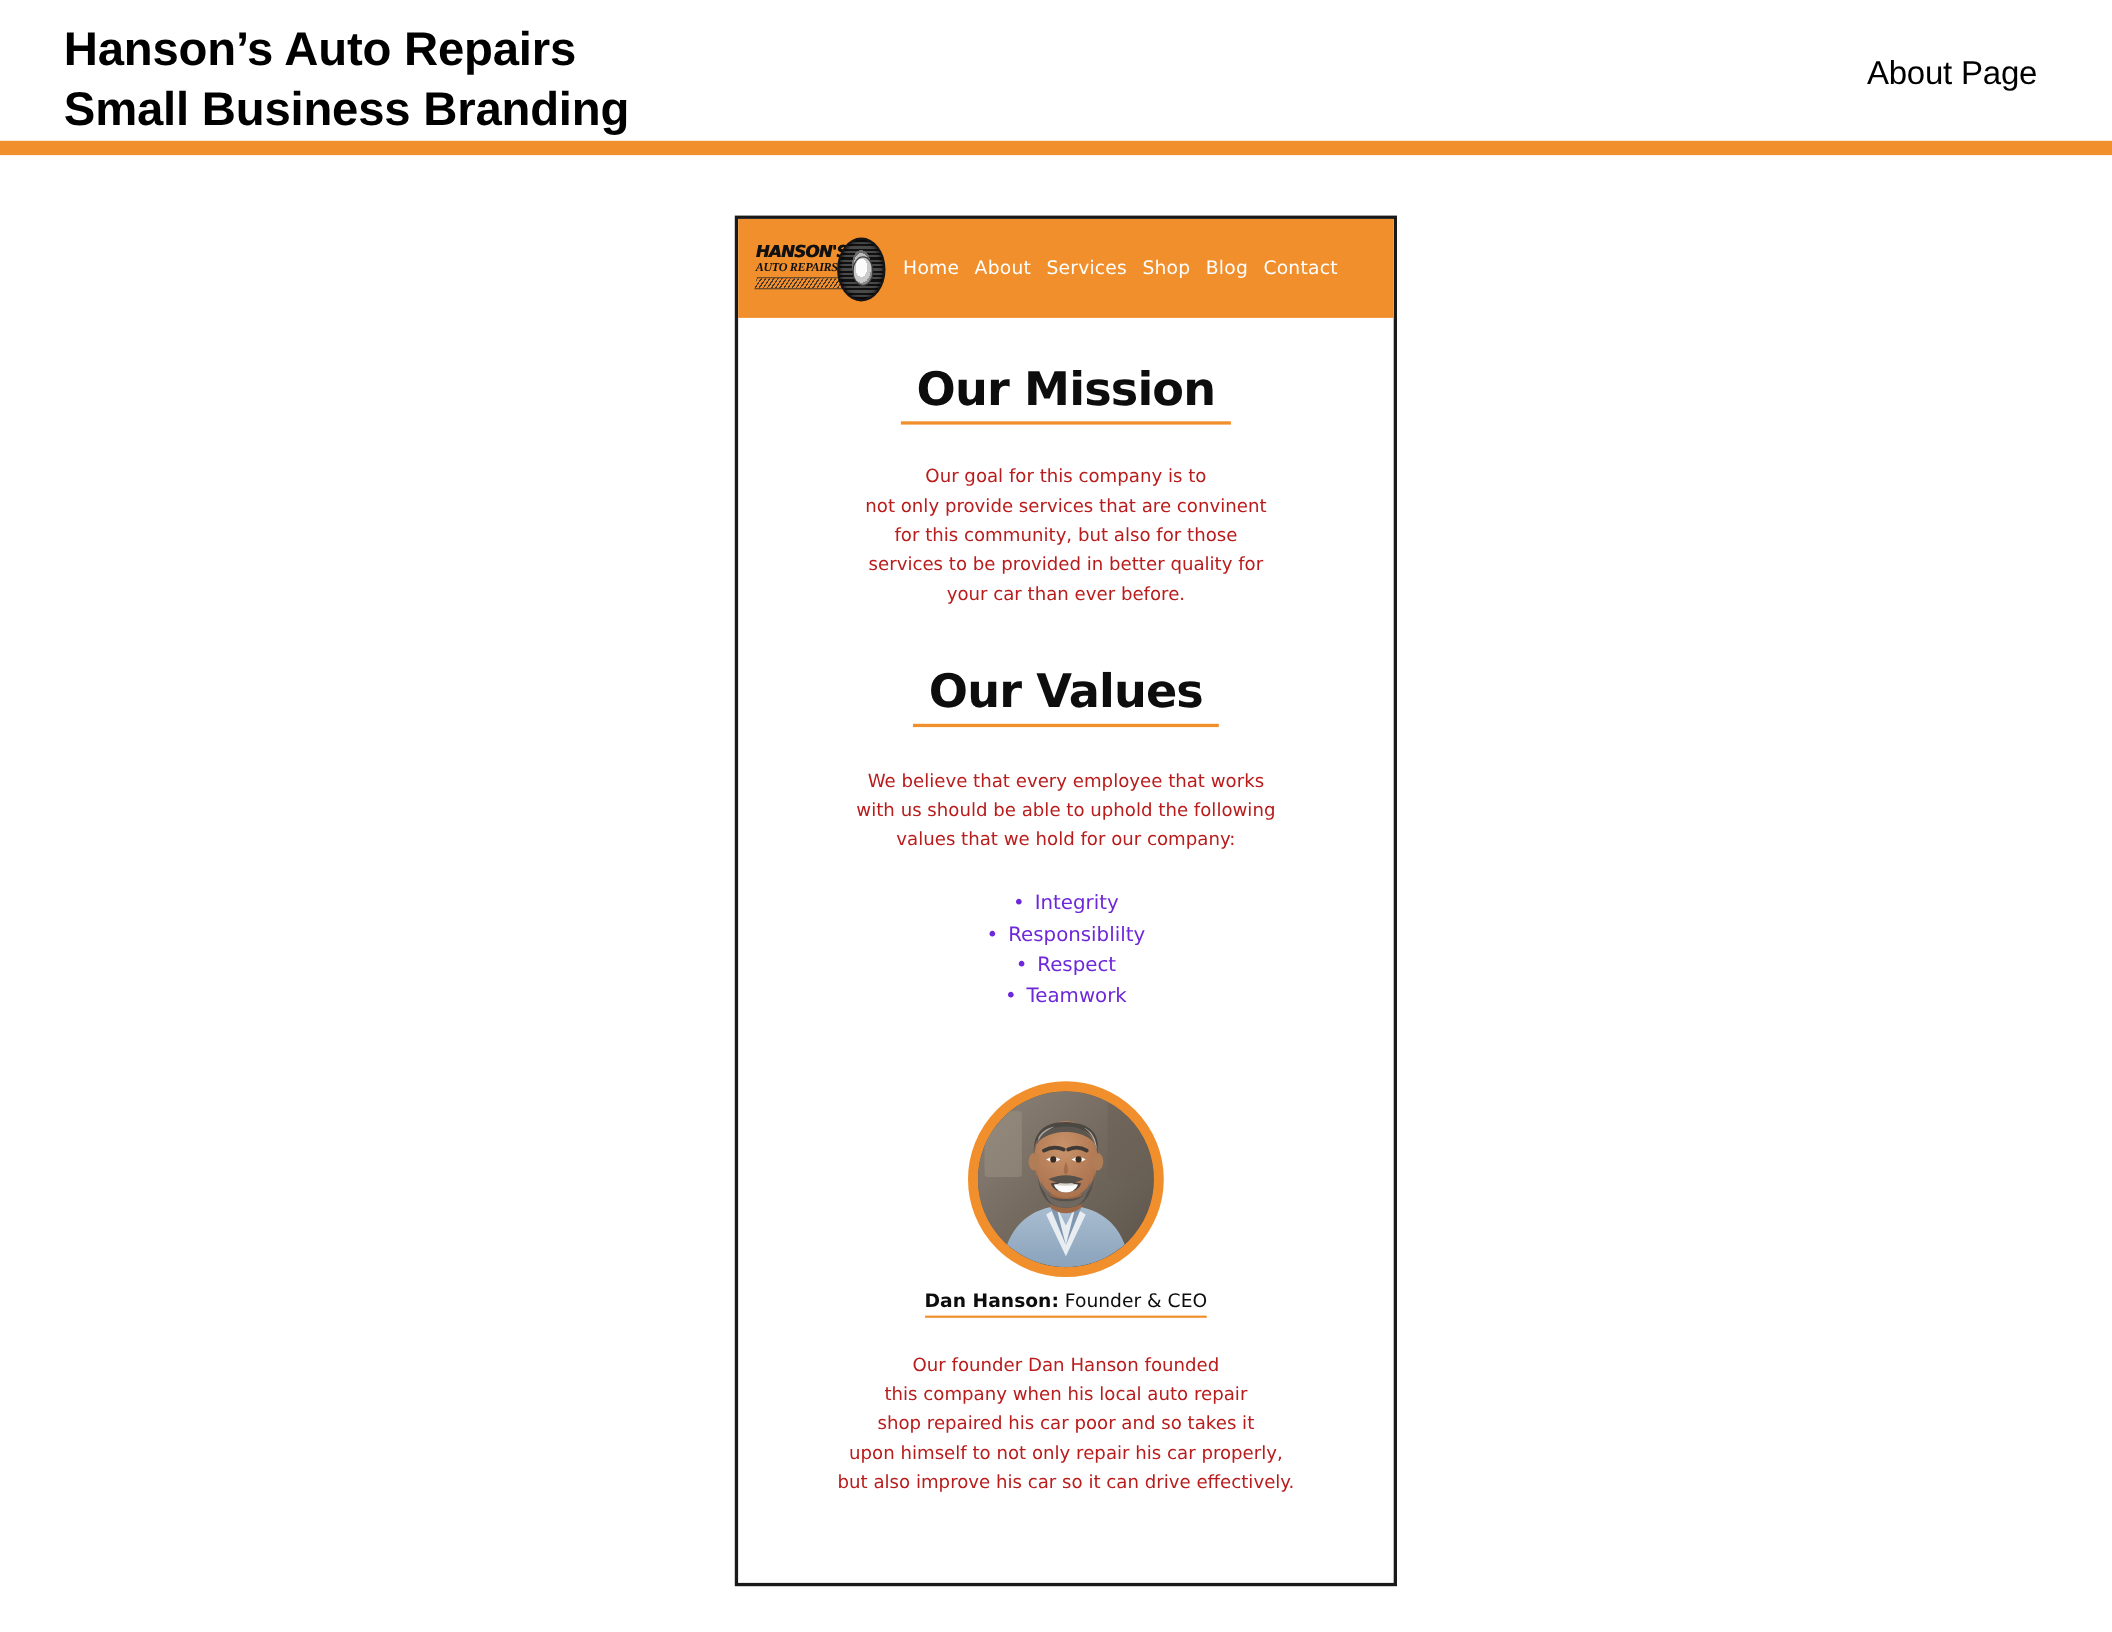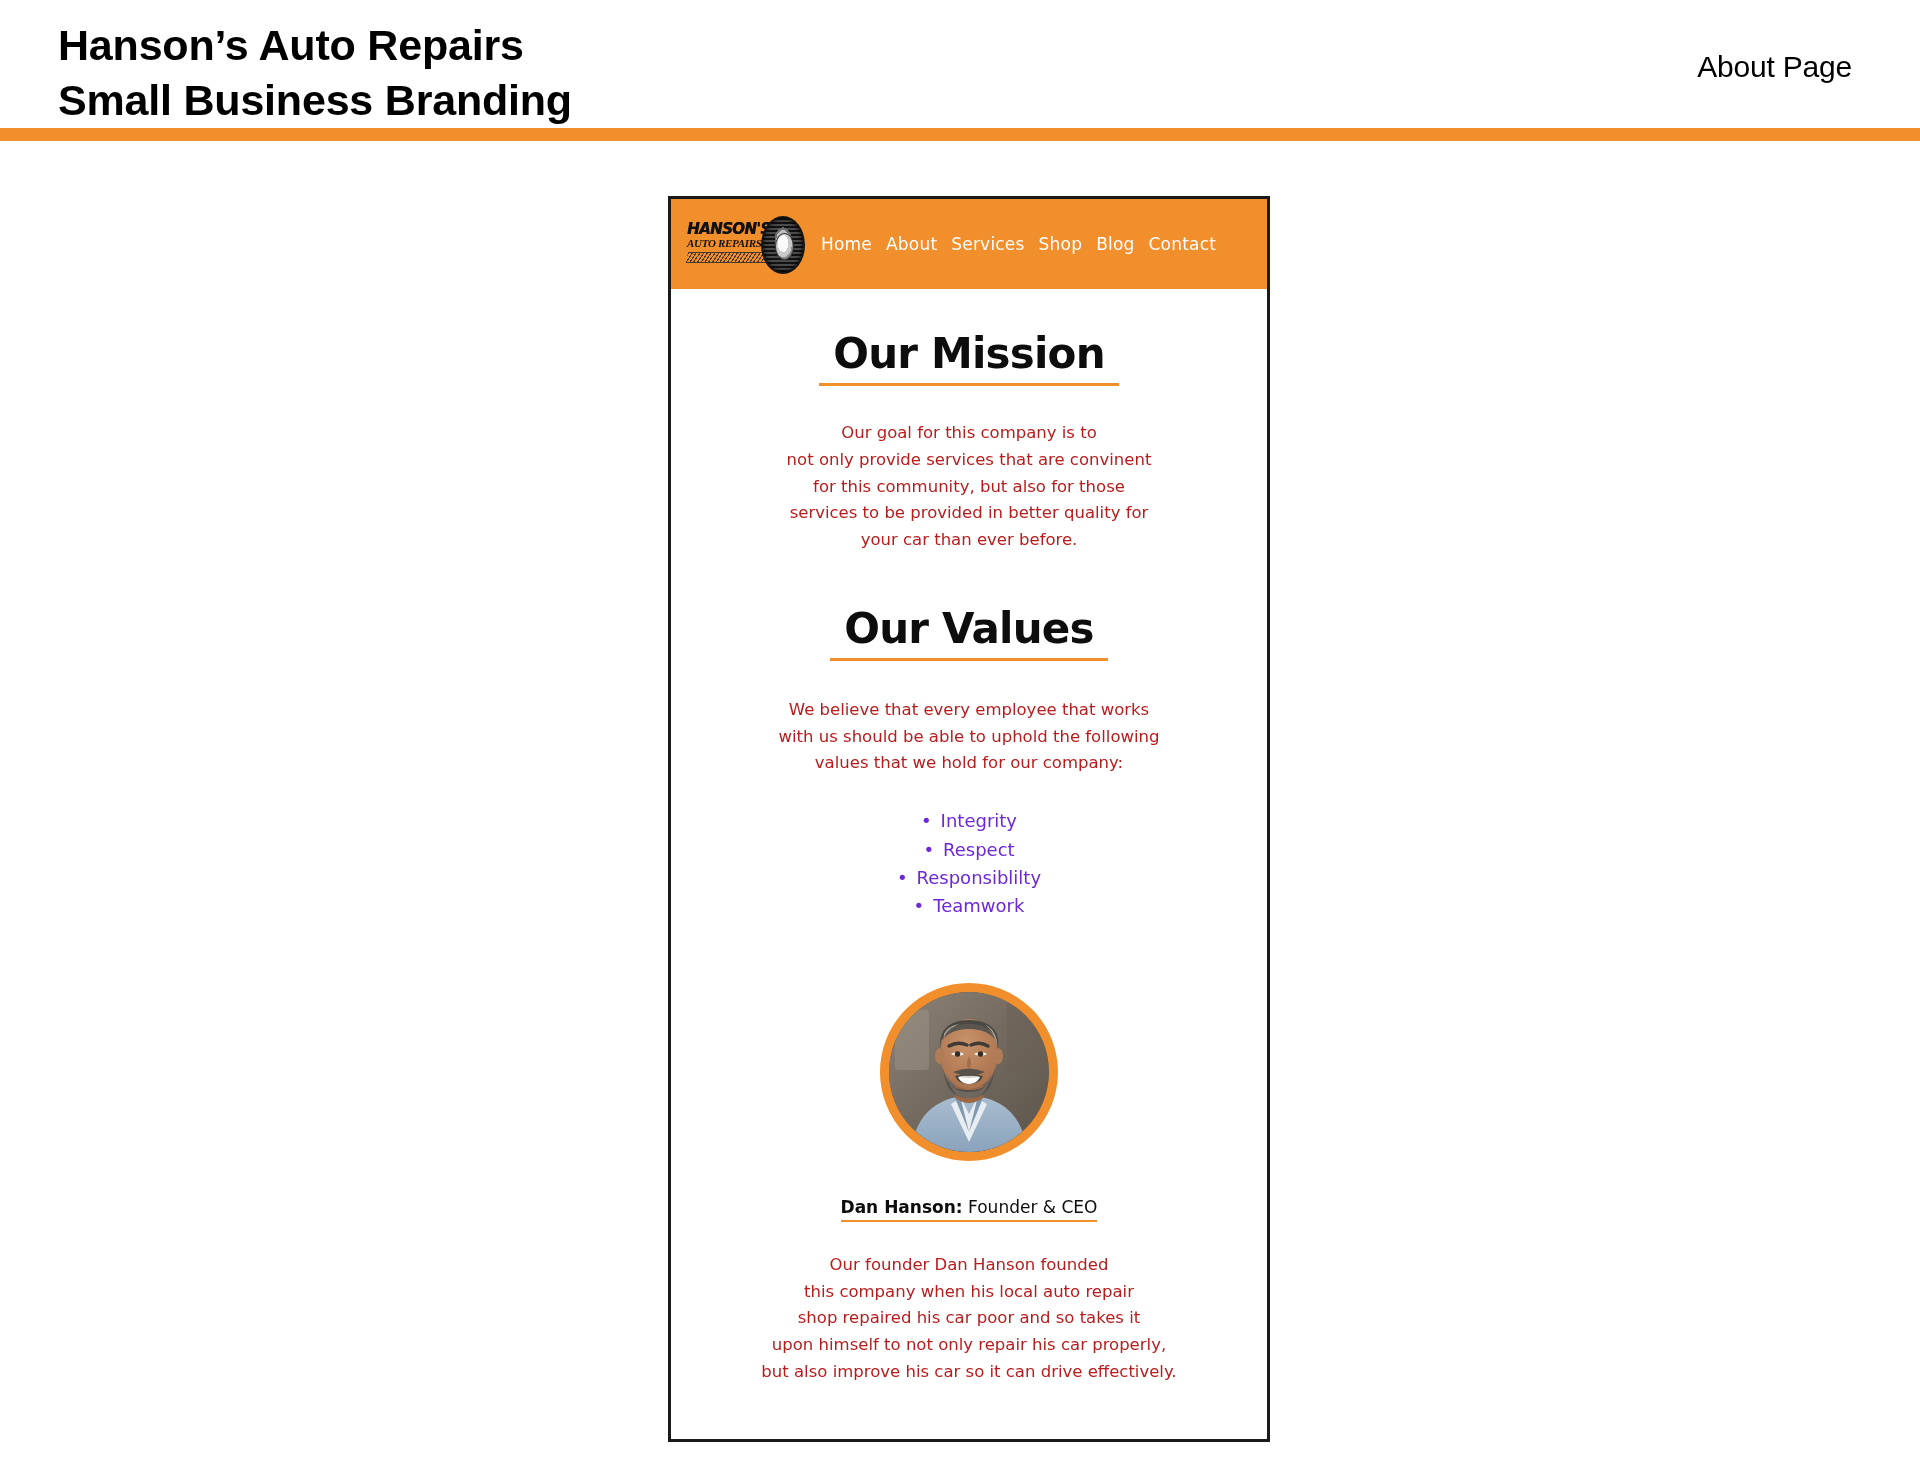--- a/index.html
+++ b/index.html
@@ -235,21 +235,21 @@
     border-bottom: 2px solid #F18F2C;
     padding-bottom: 3px;
   }
   .caption-name { font-weight: bold; }
 
   .mt-mission-copy { margin-top: 34px; }
   .mt-values-head  { margin-top: 52px; }
   .mt-values-copy  { margin-top: 36px; }
   .mt-values-list  { margin-top: 30px; }
   .mt-portrait     { margin-top: 62px; }
-  .mt-caption      { margin-top: 36px; }
+  .mt-caption      { margin-top: 12px; }
   .mt-founder-copy { margin-top: 30px; }
   .mt-mission-head { margin-top: 42px; }
 </style>
 </head>
 <body>
 
 <div class="slide-header">
   <div class="slide-title">Hanson’s Auto Repairs
 Small Business Branding</div>
   <div class="slide-subtitle">About Page</div>
@@ -294,22 +294,22 @@
     <div class="section-heading mt-values-head">
       <span class="heading-text">Our Values</span>
     </div>
 
     <div class="body-copy mt-values-copy">We believe that every employee that works
 with us should be able to uphold the following
 values that we hold for our company:</div>
 
     <ul class="values-list mt-values-list">
       <li>Integrity</li>
+      <li>Responsiblilty</li>
       <li>Respect</li>
-      <li>Responsiblilty</li>
       <li>Teamwork</li>
     </ul>
 
     <div class="portrait-wrap mt-portrait">
       <div class="portrait">
         <div class="portrait-photo">
           <svg viewBox="0 0 160 160" preserveAspectRatio="xMidYMid slice" aria-hidden="true">
             <defs>
               <linearGradient id="bg" x1="0" y1="0" x2="1" y2="1">
                 <stop offset="0%" stop-color="#8d8378"></stop>

